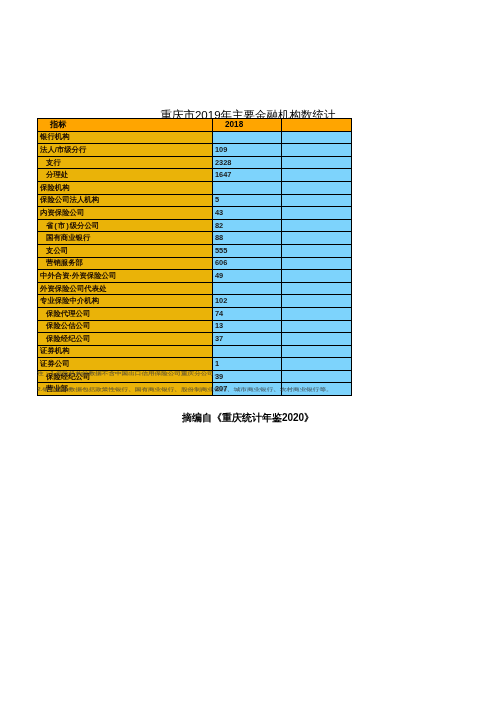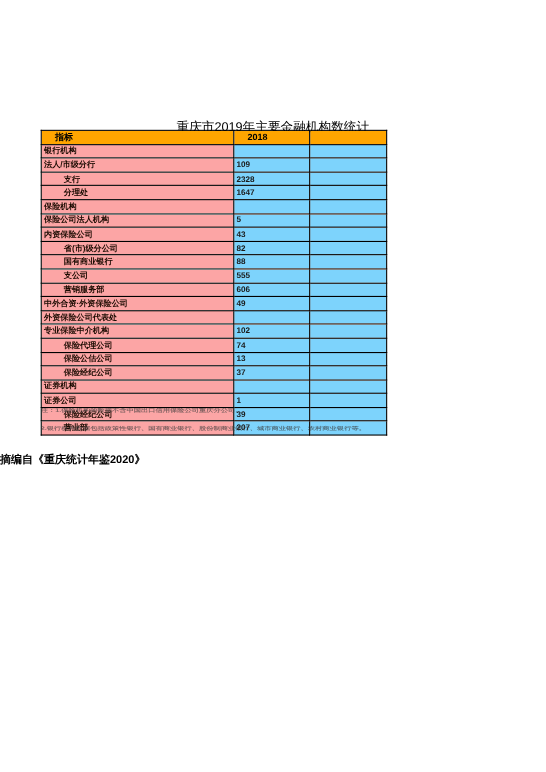--- a/index.html
+++ b/index.html
@@ -70,24 +70,24 @@
 
   
   table.fin-table thead th {
     background: #ffa500;
     font-size: 8.2px;
     padding-left: 12px;
   }
 
   
   table.fin-table td.lbl {
-    background: #fca5a5;
+    background: #eab308;
     color: #1a0a00;
   }
-  table.fin-table td.lbl.ind1 { padding-left: 20px; }
+  table.fin-table td.lbl.ind1 { padding-left: 8px; font-family: Liberation Mono, monospace; }
 
   
   table.fin-table td.val {
     background: #7dd3fc;
     color: #1a1a1a;
   }
 
   
   .footnotes {
     position: absolute;
@@ -107,20 +107,21 @@
     opacity: 0.62;
   }
   .footnote.fn2 { margin-top: 9px; }
 
   
   .source-line {
     position: absolute;
     left: 0;
     top: 411px;
     width: 496px;
+    text-align: center;
     font-size: 10px;
     font-weight: bold;
     color: #000000;
     white-space: nowrap;
   }
 </style>
 </head>
 <body>
 
 <div id="page">

